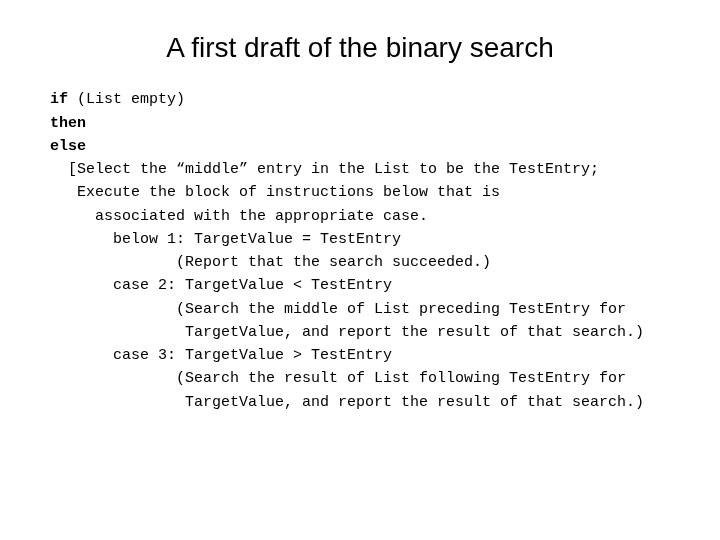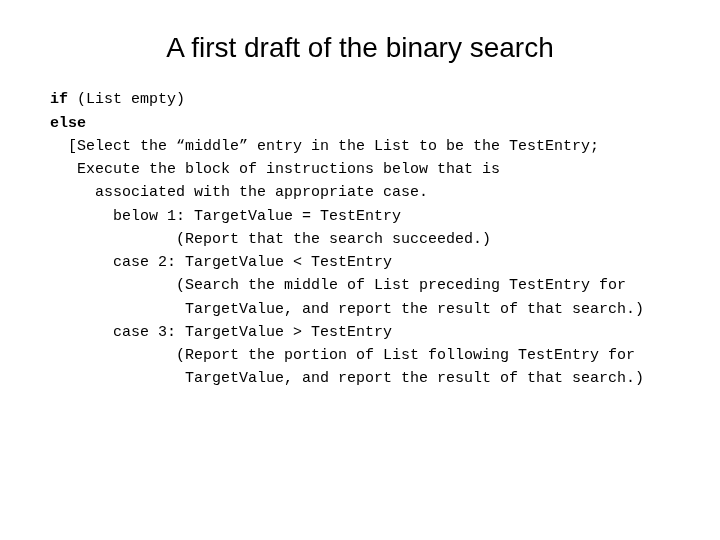--- a/index.html
+++ b/index.html
@@ -56,26 +56,27 @@
 </head>
 <body>
 
 <div class="page-container">
   <div class="title">
     <span>A first draft of the binary search</span><br>
   </div>
 
   <div class="code-block">
     <span class="code-line"><span class="bold">if</span> (List empty)</span>
+    <span class="code-line"><span class="bold">then</span></span>
     <span class="code-line"><span class="bold">else</span></span>
     <span class="code-line">  [Select the “middle” entry in the List to be the TestEntry;</span>
     <span class="code-line">   Execute the block of instructions below that is</span>
     <span class="code-line">     associated with the appropriate case.</span>
     <span class="code-line">       below 1: TargetValue = TestEntry</span>
     <span class="code-line">              (Report that the search succeeded.)</span>
     <span class="code-line">       case 2: TargetValue &lt; TestEntry</span>
     <span class="code-line">              (Search the middle of List preceding TestEntry for</span>
     <span class="code-line">               TargetValue, and report the result of that search.)</span>
     <span class="code-line">       case 3: TargetValue &gt; TestEntry</span>
-    <span class="code-line">              (Report the portion of List following TestEntry for</span>
+    <span class="code-line">              (Search the result of List following TestEntry for</span>
     <span class="code-line">               TargetValue, and report the result of that search.)</span>
   </div>
 </div>
 
 </body></html>

